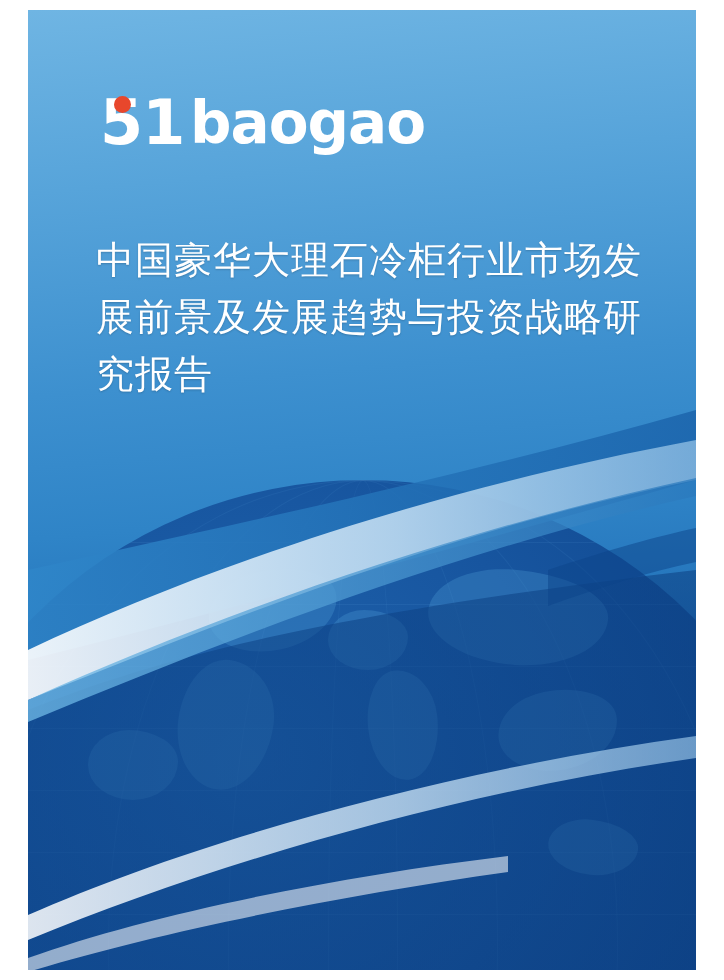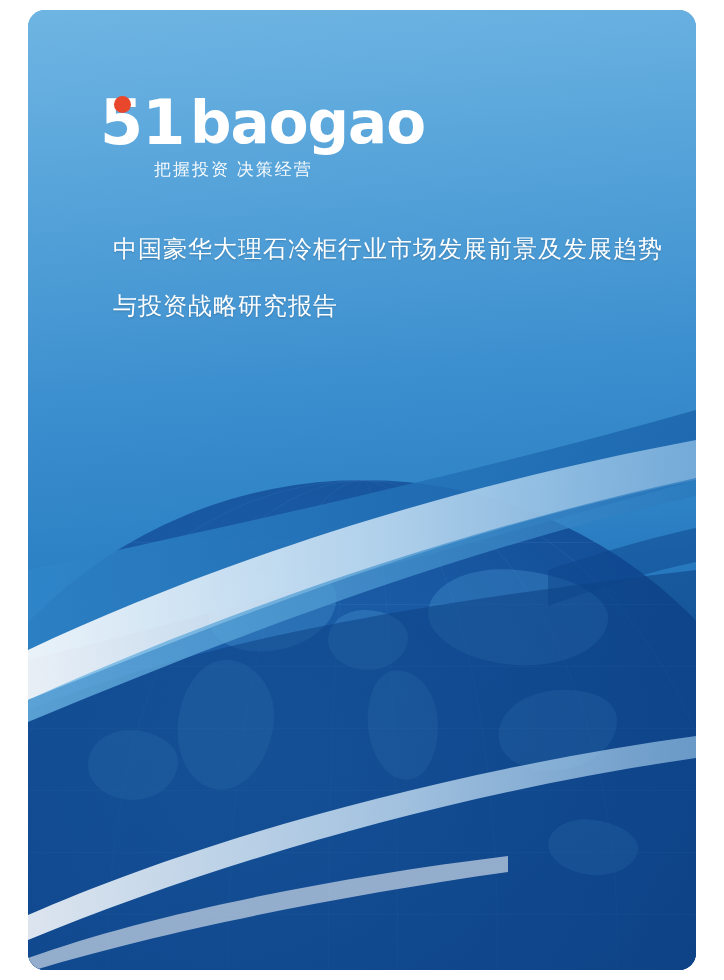--- a/index.html
+++ b/index.html
@@ -18,21 +18,20 @@
     background: #ffffff;
   }
   .cover {
     position: absolute;
     left: 28px;
     top: 10px;
     width: 668px;
     height: 960px;
     overflow: hidden;
     background: linear-gradient(180deg, #5aa9dd 0%, #3e96d4 14%, #2f86c9 30%, #2b7dc0 45%, #1d69b2 62%, #13529c 80%, #0d4489 100%);
-    border-radius: 17px;
   }
   .sky {
     position: absolute;
     inset: 0;
     background: linear-gradient(175deg, #6fb5e3 0%, #57a4da 18%, #3d90cf 38%, #2f84c7 52%, #2474bb 64%, #175aa4 78%, #0e4a92 92%, #0b4084 100%);
   }
   .globe {
     position: absolute;
     left: -130px;
     top: 470px;
@@ -119,29 +118,28 @@
     top: 68px;
     font-size: 17px;
     color: #ffffff;
     letter-spacing: 2px;
     font-family: "Liberation Sans", sans-serif;
     opacity: 0.95;
   }
   .title {
     position: absolute;
     left: 68px;
-    top: 210px;
+    top: 222px;
     width: 570px;
     color: #ffffff;
-    font-size: 24px;
+    font-size: 38px;
     line-height: 57px;
     letter-spacing: 1px;
     font-family: "Liberation Sans", sans-serif;
     text-shadow: 0 1px 2px rgba(0,0,0,0.18);
-    margin-left: 17px;
   }
 </style>
 </head>
 <body>
 
 <div class="page">
   <div class="cover">
 
     <div class="sky"></div>
 
@@ -195,19 +193,18 @@
 
       <path d="M0,948 C120,905 300,868 480,846 L480,862 C310,886 130,922 0,962 Z" fill="#ffffff" opacity="0.55"></path>
 
       <path d="M520,560 C580,540 630,526 668,518 L668,552 C620,562 570,578 520,596 Z" fill="#0c4489" opacity="0.5"></path>
     </svg>
 
     <div class="logo">
       <div class="logo-mark">51</div>
       <div class="logo-dot"></div>
       <div class="logo-word">baogao</div>
-      <div class="logo-sub">把握投资 决策经营</div>
     </div>
 
     <div class="title">中国豪华大理石冷柜行业市场发展前景及发展趋势与投资战略研究报告</div>
 
   </div>
 </div>
 
 </body></html>

